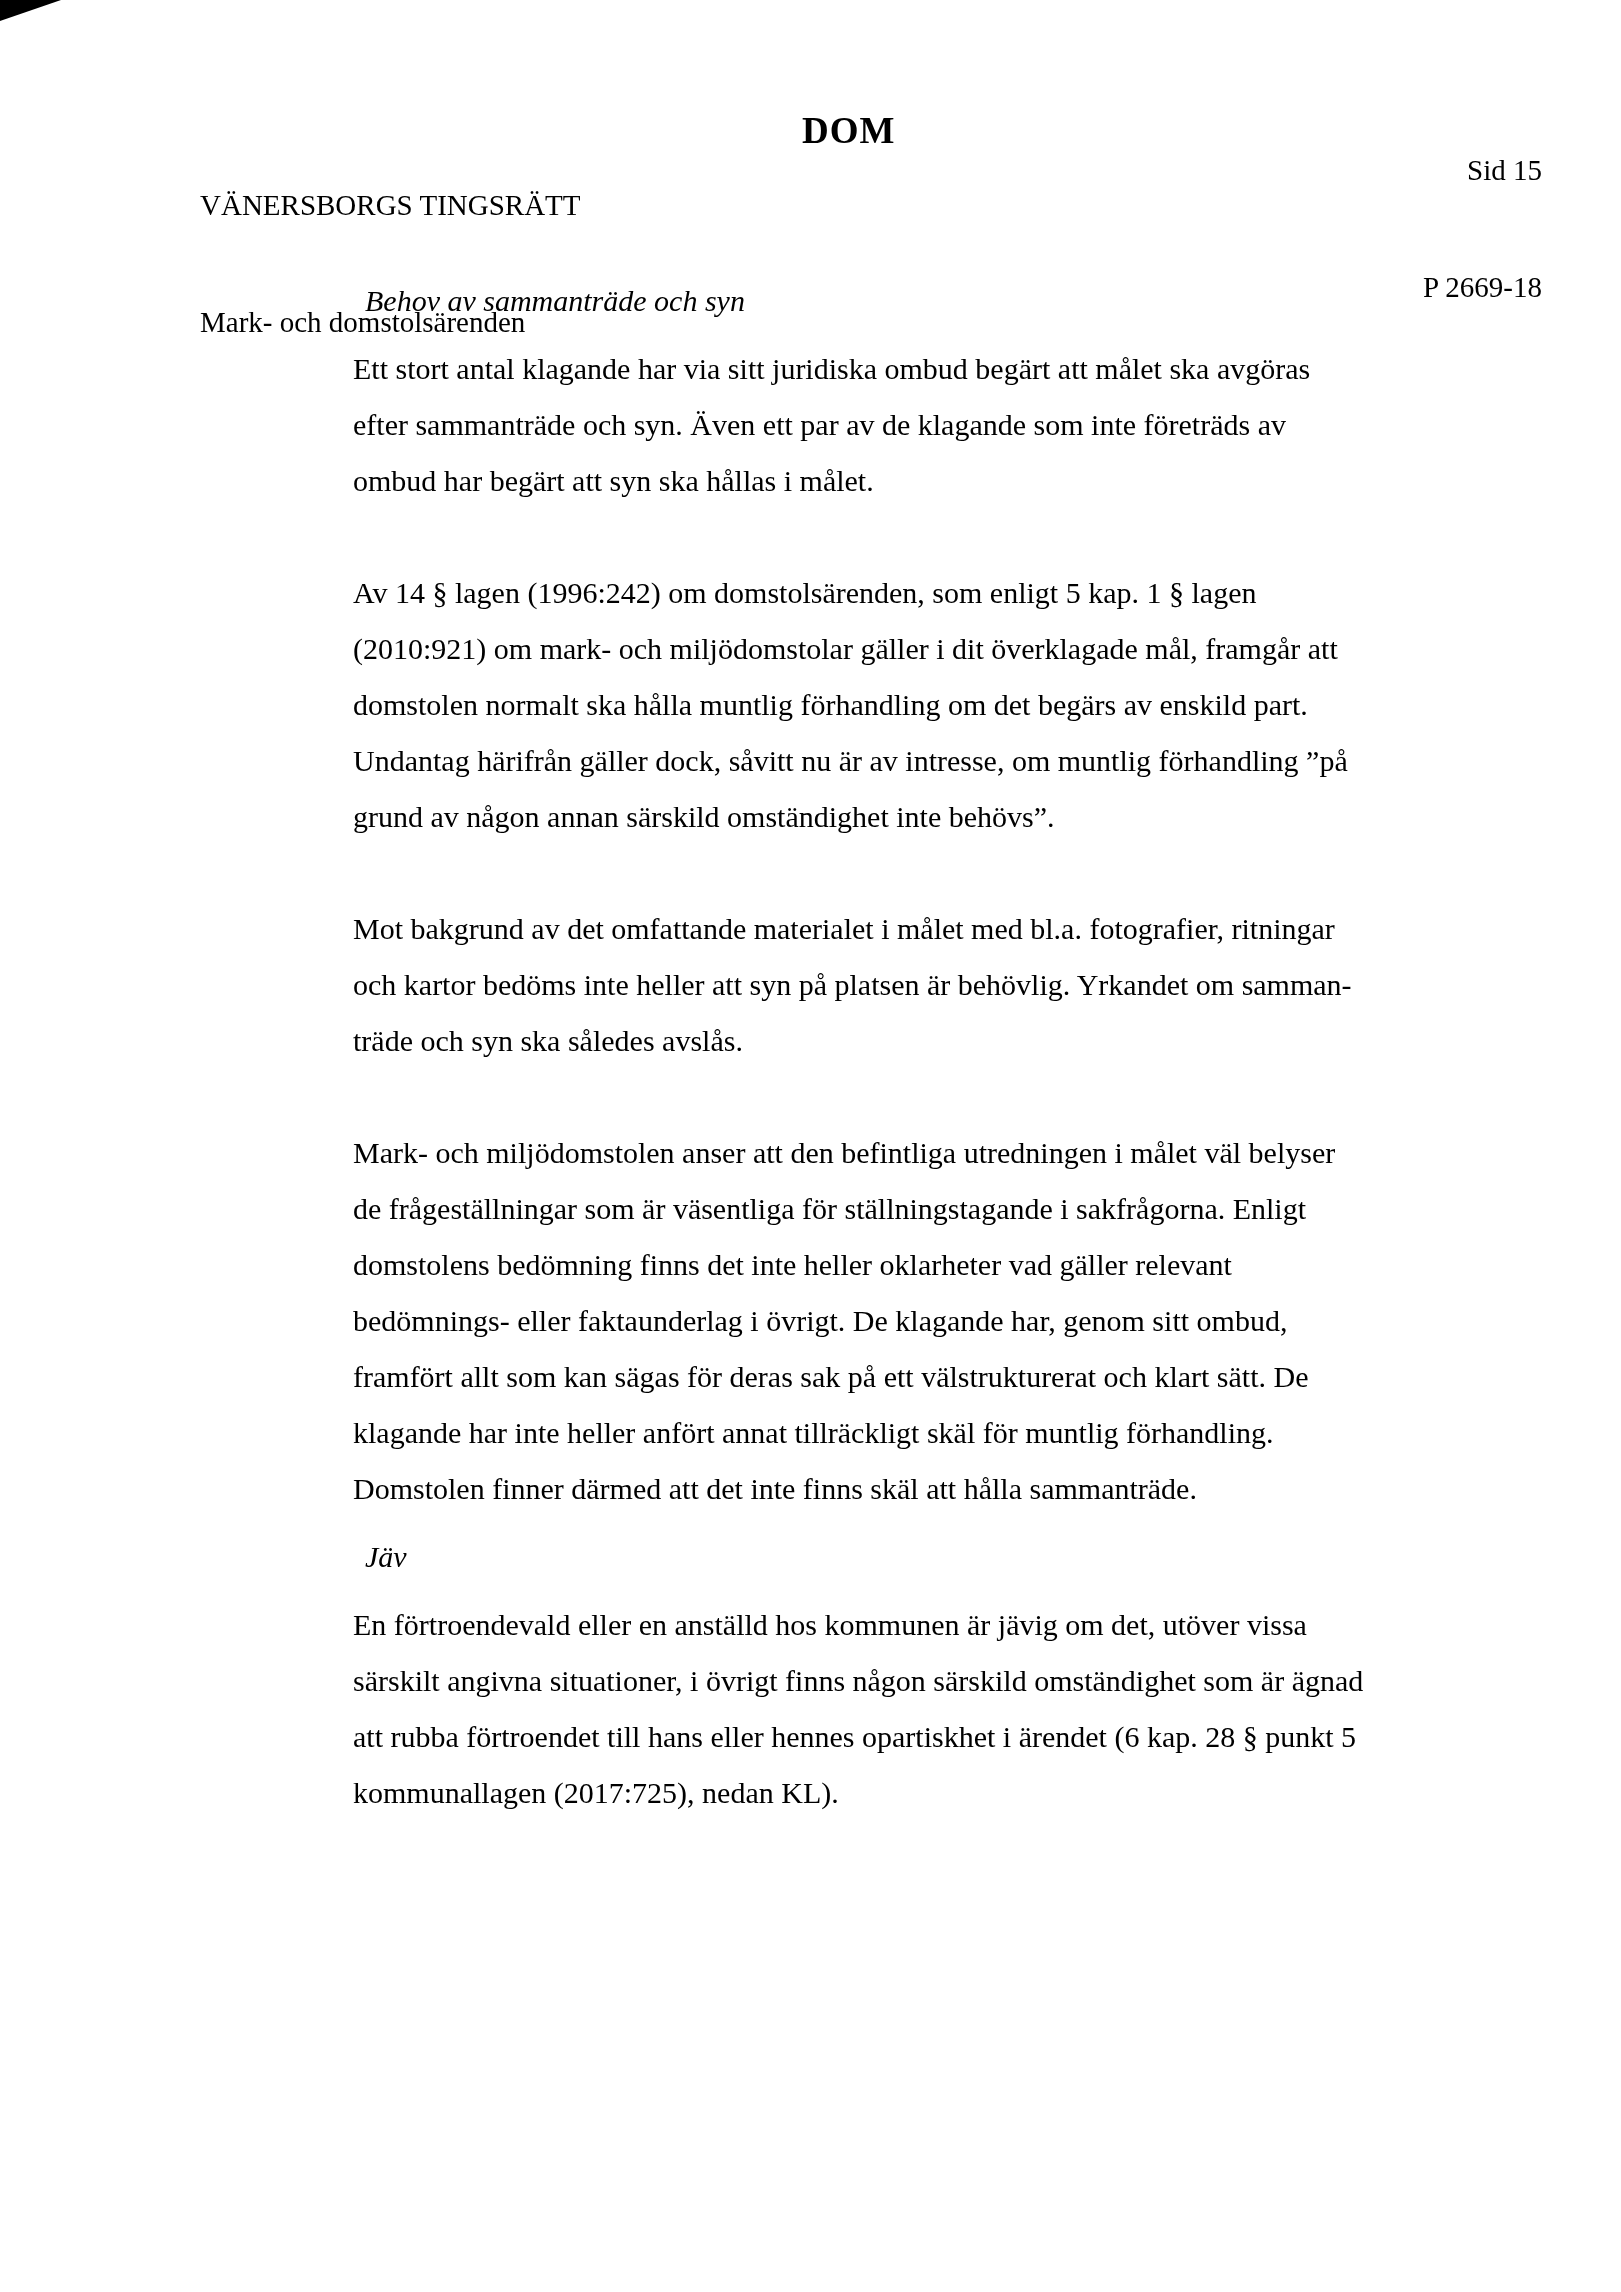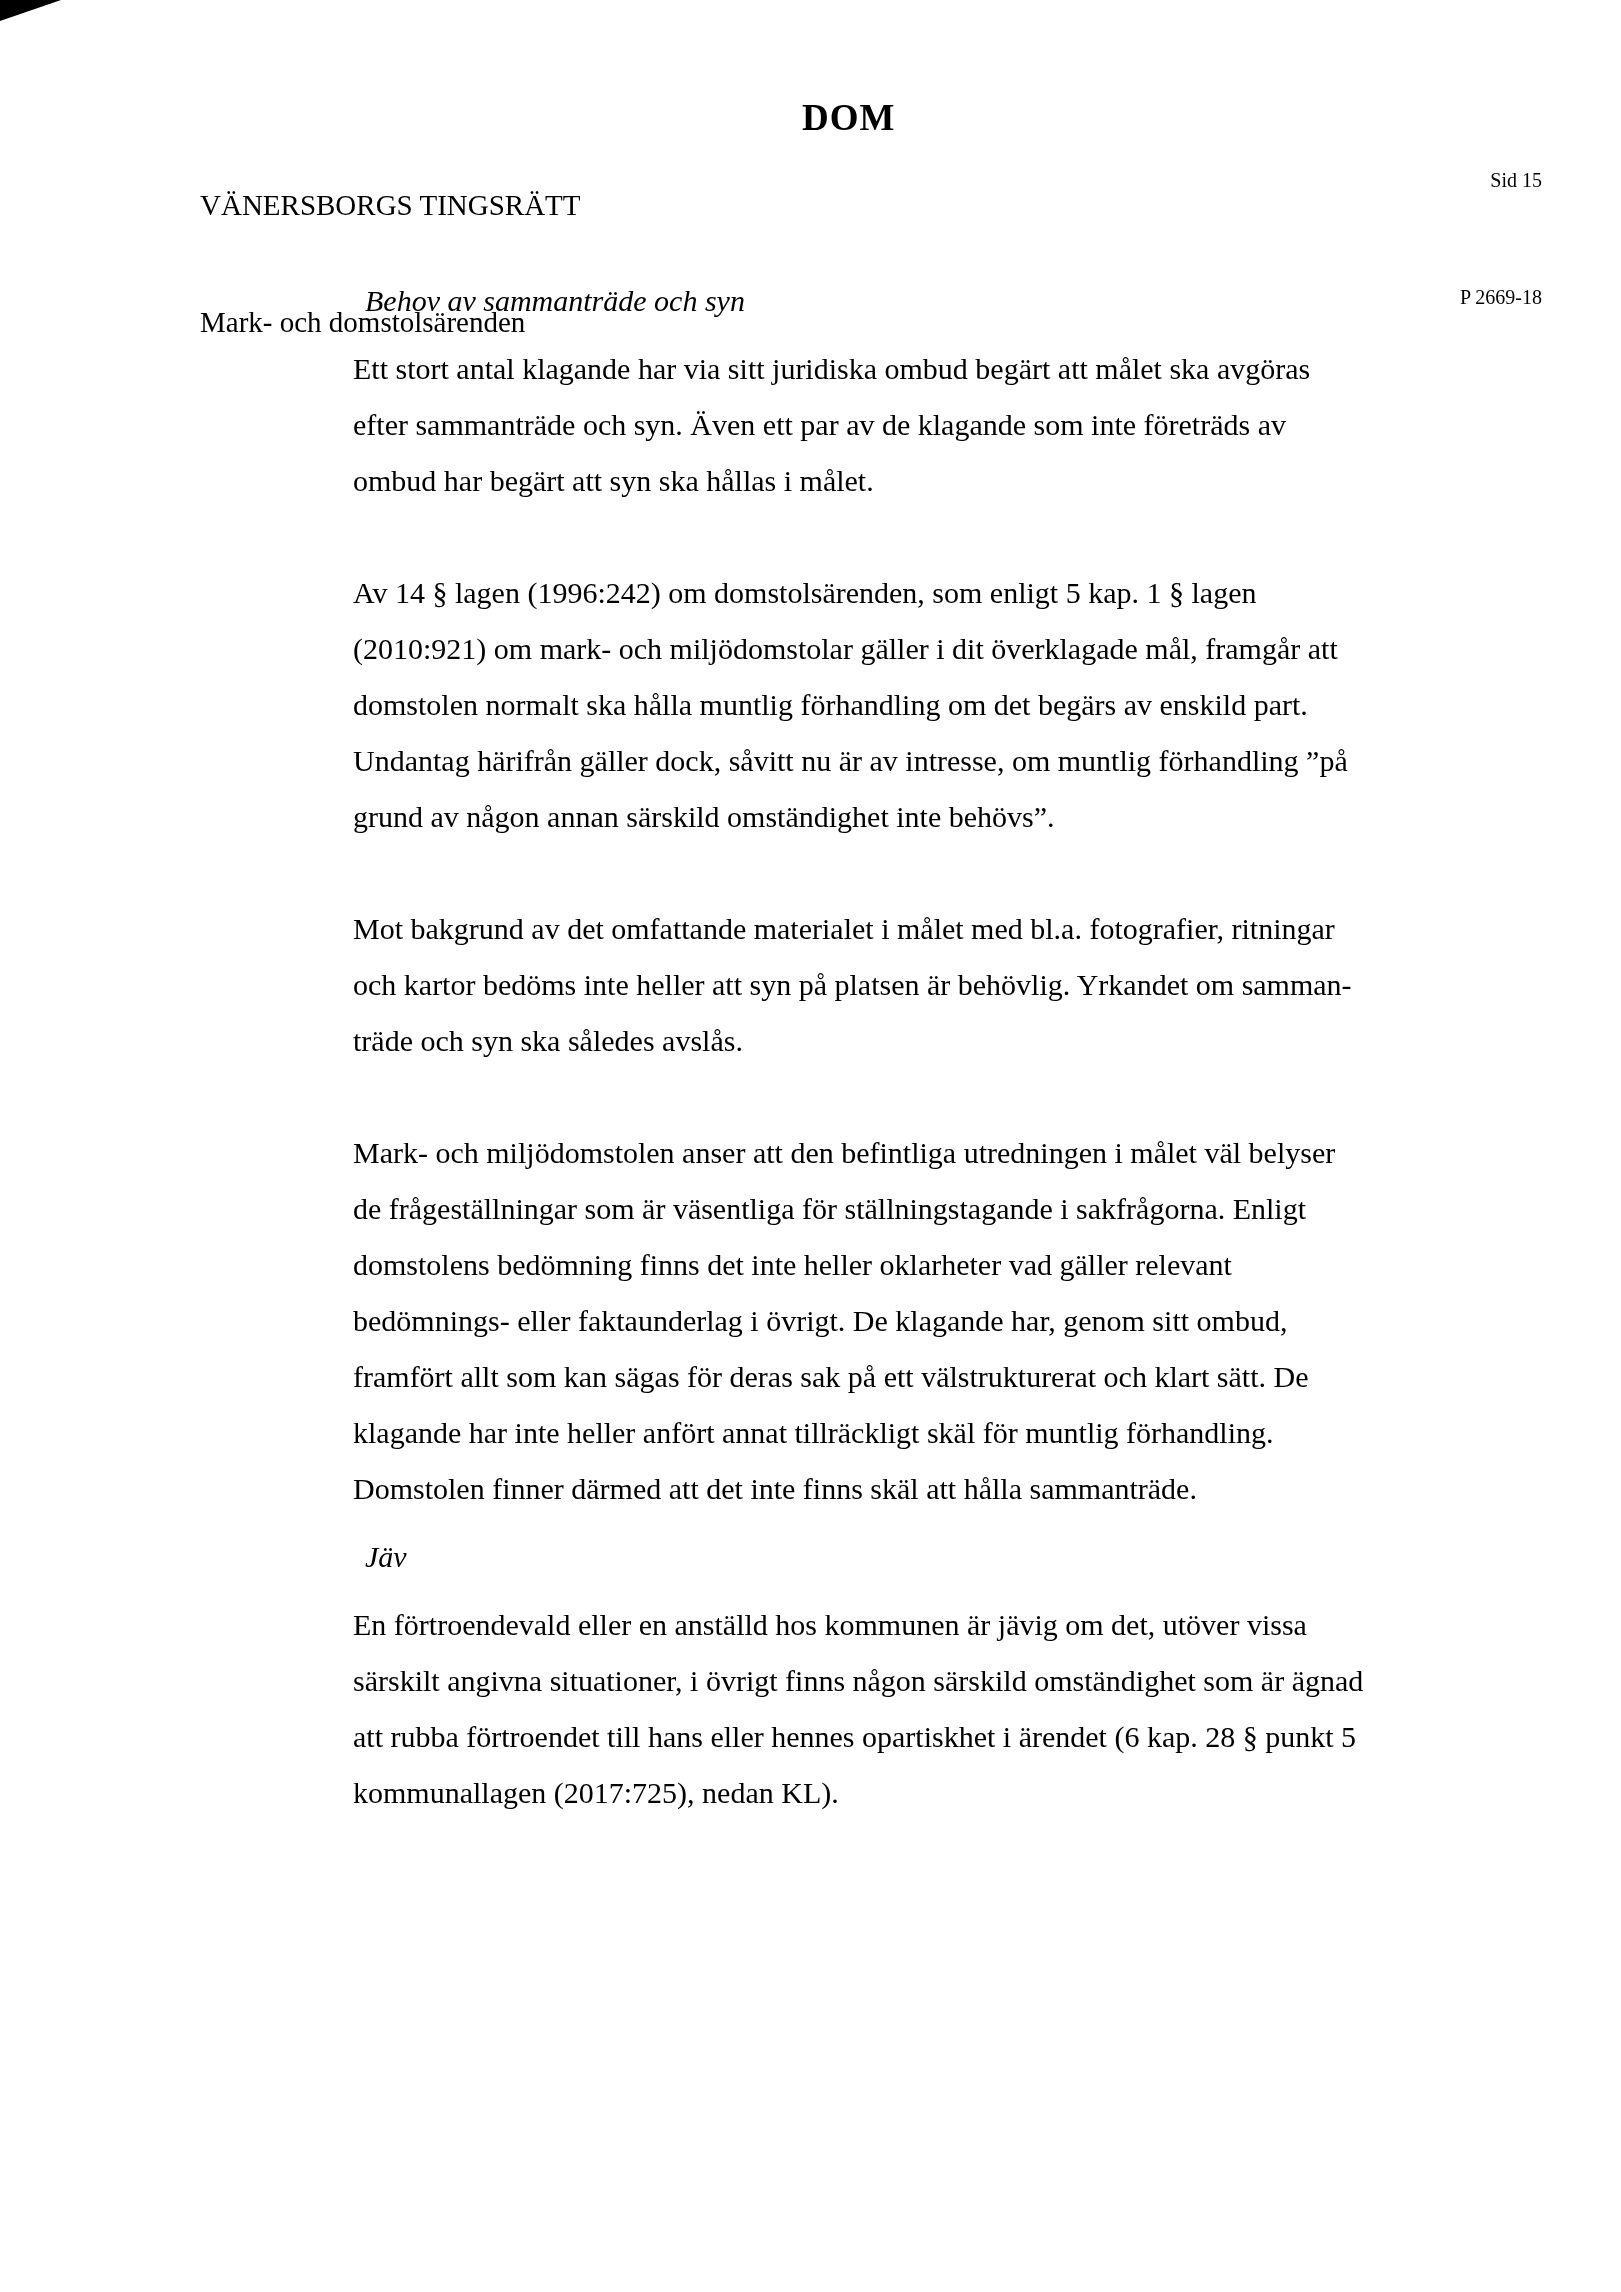--- a/index.html
+++ b/index.html
@@ -31,30 +31,30 @@
     position: absolute;
     left: 200px;
     top: 108px;
     font-size: 29px;
     line-height: 39px;
     white-space: pre;
   }
   .doc-type {
     position: absolute;
     left: 802px;
-    top: 96px;
+    top: 109px;
     font-size: 37px;
     font-weight: bold;
     letter-spacing: 1px;
   }
   .header-right {
     position: absolute;
     right: 79px;
-    top: 83px;
-    font-size: 20px;
+    top: 73px;
+    font-size: 29px;
     line-height: 39px;
     text-align: right;
     white-space: pre;
   }
   
   .body-col {
     position: absolute;
     left: 353px;
     top: 261px;
     width: 1206px;

